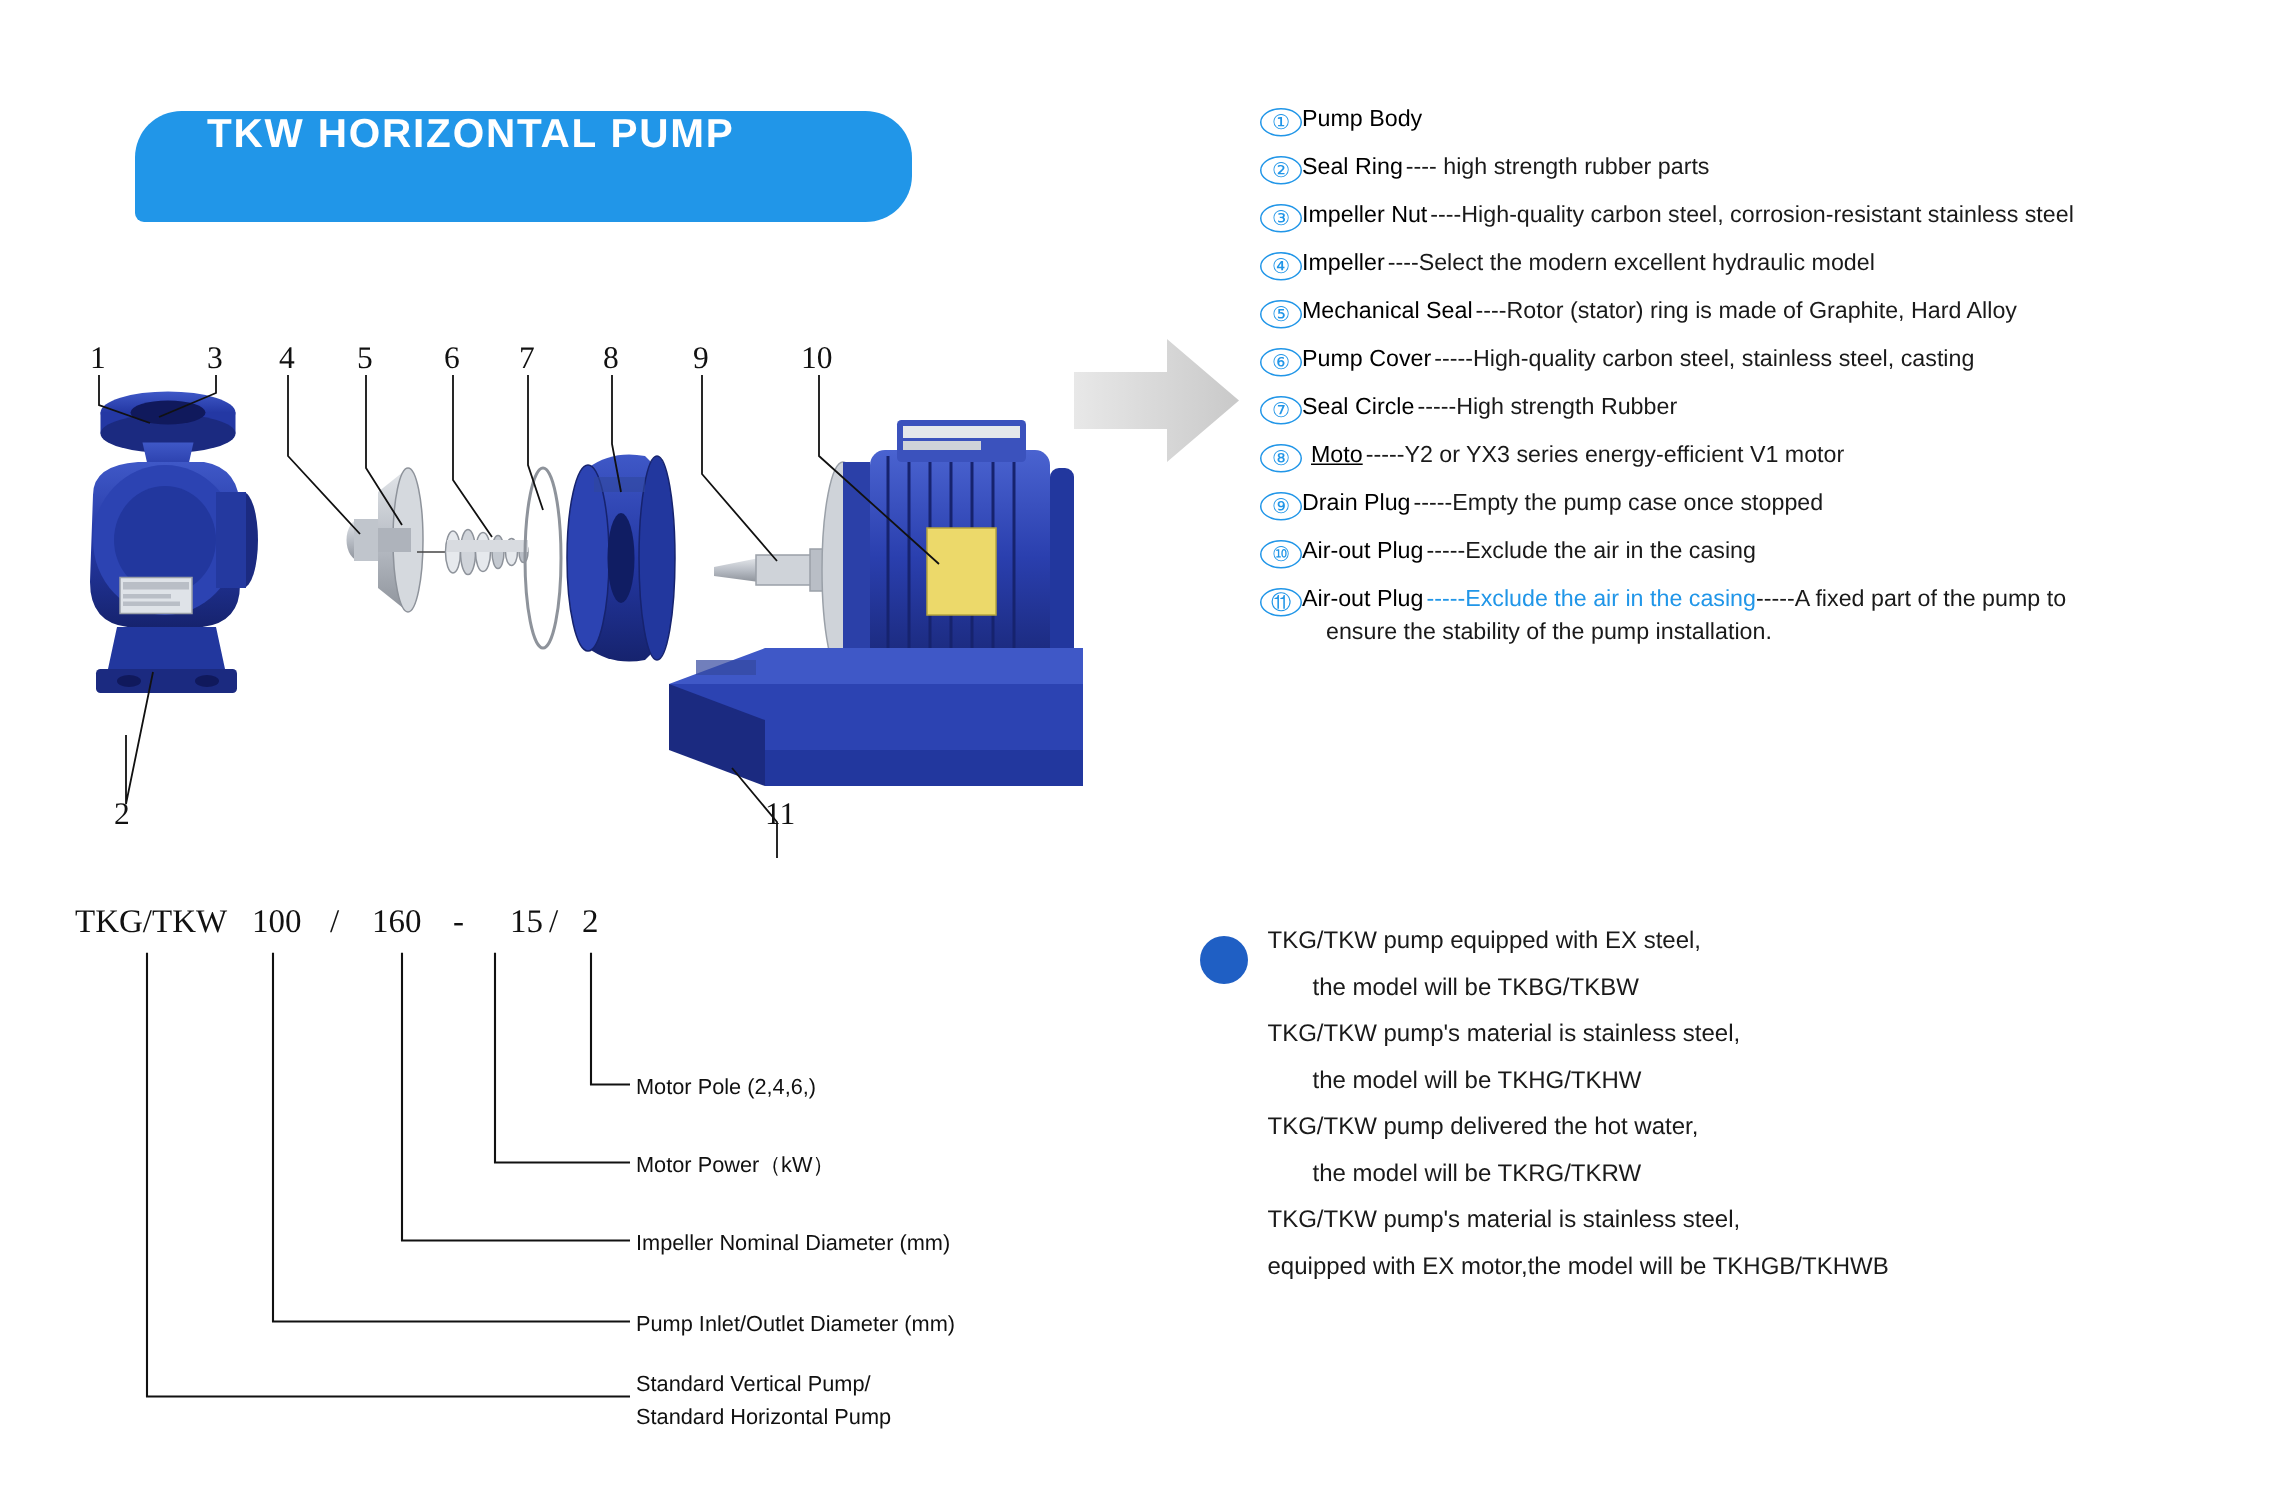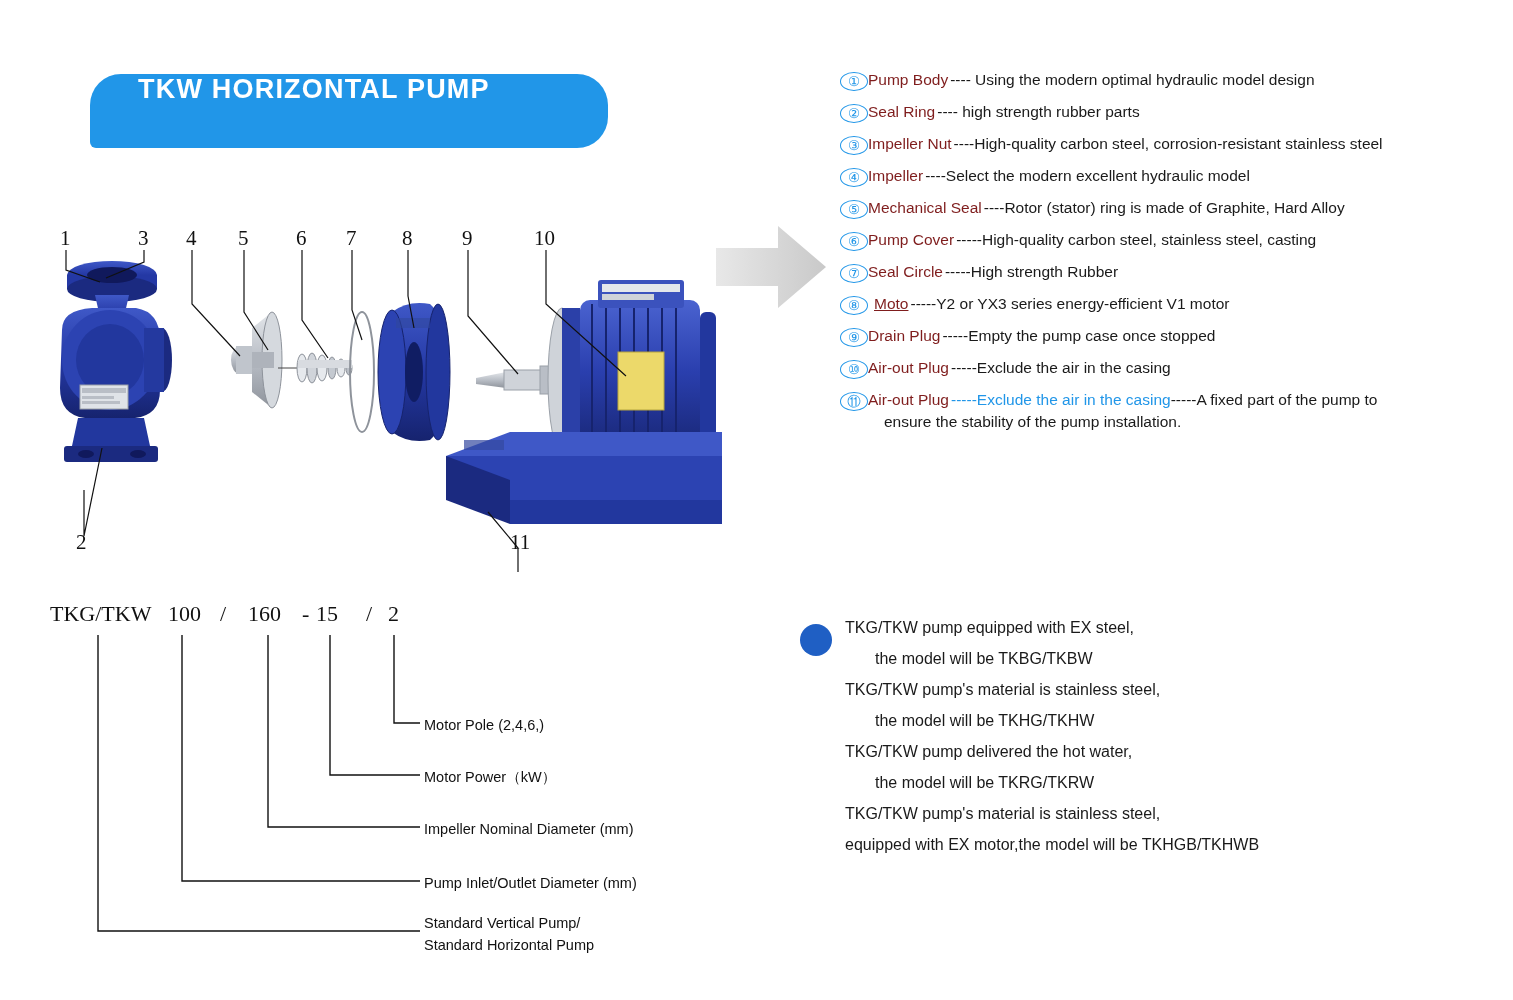--- a/index.html
+++ b/index.html
@@ -80,21 +80,21 @@
     color: #2196e8;
     font-size: 13.5px;
     line-height: 17px;
     text-align: center;
     border: 1px solid #2196e8;
     border-radius: 50%;
     height: 17px;
     margin-top: 2px;
   }
   .legend-term {
-    color: #7f1d1d;
+    color: #000000;
     white-space: nowrap;
     margin-right: 2px;
   }
   .legend-desc { color: #1a1a1a; }
   .legend-desc.blue-desc { color: #2196e8; }
   .legend-row.wrap { flex-wrap: wrap; }
   .legend-cont {
     width: 100%;
     padding-left: 44px;
     color: #1a1a1a;
@@ -317,21 +317,20 @@
     </linearGradient>
   </defs>
   <path d="M0 26 L62 26 L62 4 L110 45 L62 86 L62 64 L0 64 Z" fill="url(#arrgrad)"></path>
 </svg>
 
 <div id="legend-list">
 
   <div class="legend-row">
     <span class="legend-num">①</span>
     <span class="legend-term">Pump Body</span>
-    <span class="legend-desc">---- Using the modern optimal hydraulic model design</span>
   </div>
 
   <div class="legend-row">
     <span class="legend-num">②</span>
     <span class="legend-term">Seal Ring</span>
     <span class="legend-desc">---- high strength rubber parts</span>
   </div>
 
   <div class="legend-row">
     <span class="legend-num">③</span>
@@ -391,21 +390,21 @@
 
 </div>
 
 <div id="model-code">
 
   <span class="code-token" style="left:10px; top:6px;">TKG/TKW</span>
   <span class="code-token" style="left:128px; top:6px;">100</span>
   <span class="code-token" style="left:180px; top:6px;">/</span>
   <span class="code-token" style="left:208px; top:6px;">160</span>
   <span class="code-token" style="left:262px; top:6px;">-</span>
-  <span class="code-token" style="left:276px; top:6px;">15</span>
+  <span class="code-token" style="left:300px; top:6px;">15</span>
   <span class="code-token" style="left:326px; top:6px;">/</span>
   <span class="code-token" style="left:348px; top:6px;">2</span>
 
   <svg width="680" height="340" viewBox="0 0 680 340" style="position:absolute;left:0;top:40px;">
     <g stroke="#111" stroke-width="1.4" fill="none">
 
       <path d="M354 0 L354 88 L380 88"></path>
 
       <path d="M290 0 L290 140 L380 140"></path>
 

